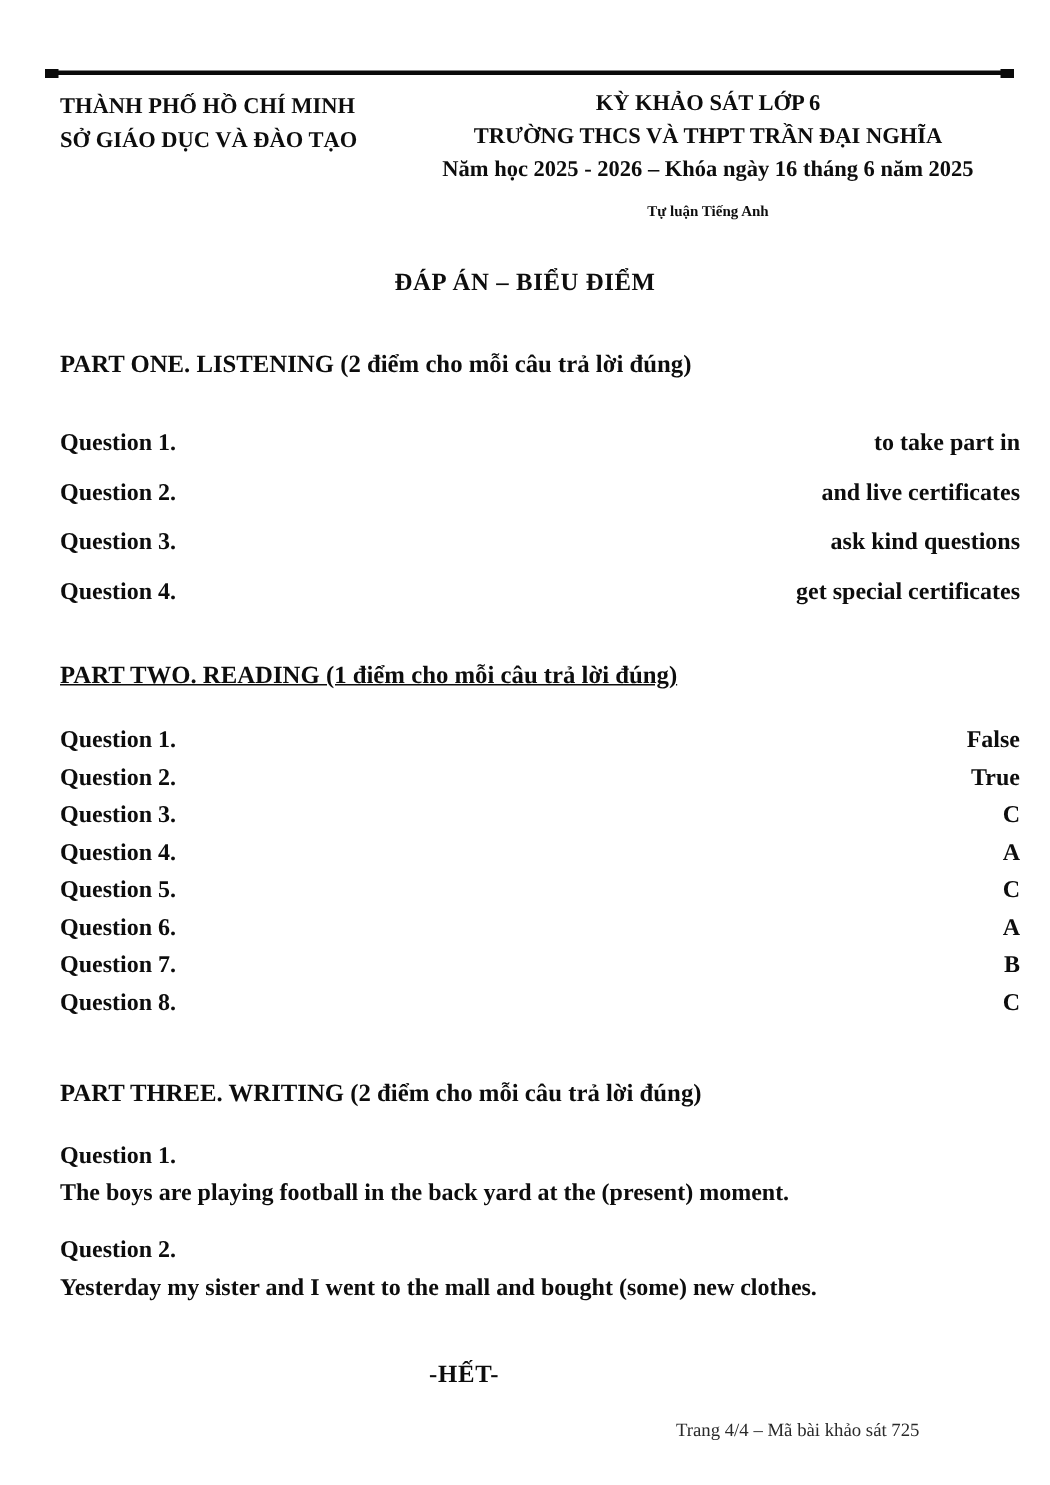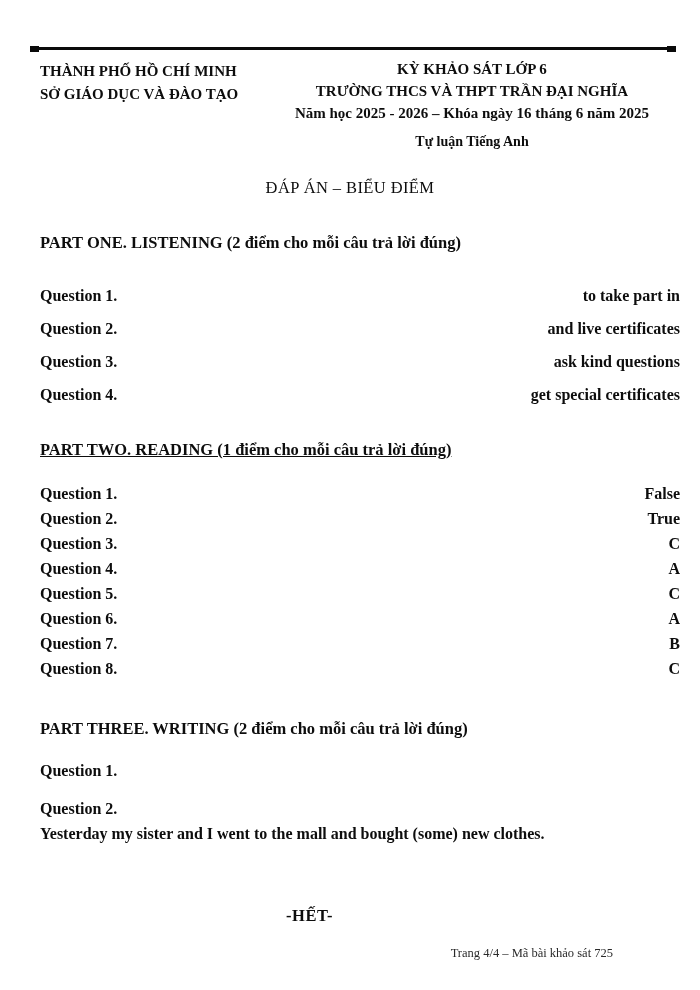--- a/index.html
+++ b/index.html
@@ -30,25 +30,25 @@
   
   .header-left {
     position: absolute; left: 40px; top: 60px;
     font-size: 15px; font-weight: 700; line-height: 23px;
     white-space: nowrap;
   }
   .header-right {
     position: absolute; left: 262px; top: 58px; width: 420px;
     text-align: center; font-size: 15px; font-weight: 700; line-height: 22px;
   }
-  .header-right .subject { margin-top: 7px; font-size: 14px; }
+  .header-right .subject { margin-top: 7px; font-size: 10px; }
 
   .doc-title {
     position: absolute; top: 178px; left: 0; width: 700px;
-    text-align: center; font-size: 16.5px; font-weight: 400; letter-spacing: 0.4px;
+    text-align: center; font-size: 16.5px; font-weight: 700; letter-spacing: 0.4px;
   }
 
   .sec-heading {
     position: absolute; left: 40px; right: 16px;
     font-size: 16.5px; font-weight: 700; line-height: 20px;
     white-space: nowrap;
   }
   .sh-one { top: 233px; }
   .sh-two { top: 440px; text-decoration: underline; }
   .sh-three { top: 719px; }
@@ -155,20 +155,21 @@
     <div class="qrow">
       <span class="qlabel">Question 8.</span>
       <span class="qanswer">C</span>
     </div>
   </div>
 
   <div class="sec-heading sh-three">PART THREE. WRITING (2 điểm cho mỗi câu trả lời đúng)</div>
   <div class="writing">
     <div class="qblock">
       <div>Question 1.</div>
+      <div class="sentence">The boys are playing football in the back yard at the (present) moment.</div>
     </div>
     <div class="qblock">
       <div>Question 2.</div>
       <div class="sentence">Yesterday my sister and I went to the mall and bought (some) new clothes.</div>
     </div>
   </div>
 
   <div class="end-mark">-HẾT-</div>
   <div class="page-footer">Trang 4/4 – Mã bài khảo sát 725</div>
 

